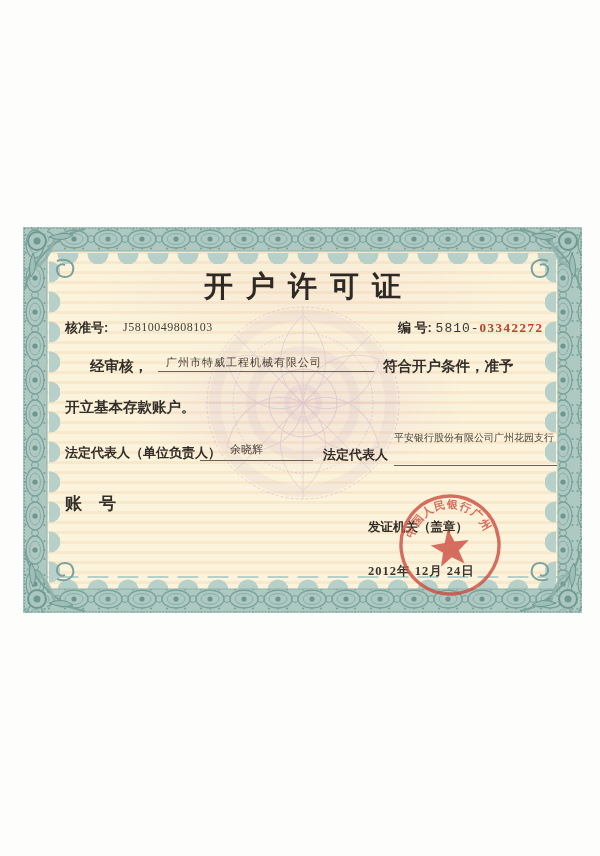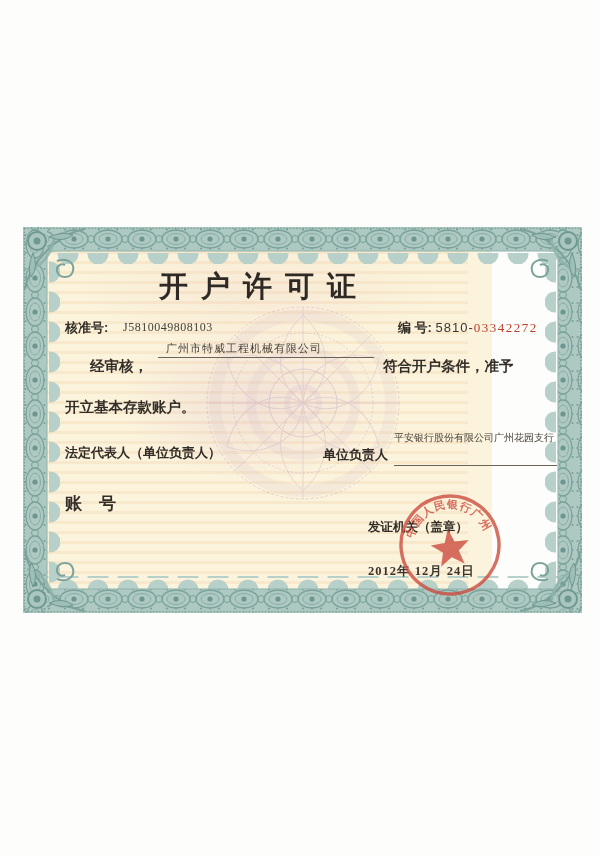--- a/index.html
+++ b/index.html
@@ -1,19 +1,19 @@
 <!DOCTYPE html>
 <html><head>
 <meta charset="utf-8">
 <style>
   * { margin:0; padding:0; box-sizing:border-box; }
   body { width:600px; height:856px; background:#fdfdfb; font-family:"Liberation Sans", sans-serif; overflow:hidden; }
   .page { position:relative; width:600px; height:856px; background:#fdfdfb; }
 
-  .certificate { position:absolute; left:23px; top:227px; width:469px; height:386px; background:#fbf3dc;border-radius:12px; }
+  .certificate { position:absolute; left:23px; top:227px; width:559px; height:386px; background:#fbf3dc;border-radius:12px; }
 
   .texture-rows { position:absolute; inset:24px; background:repeating-linear-gradient(180deg, rgba(226,158,94,0.13) 0 3px, rgba(226,158,94,0) 3px 10px); pointer-events:none; }
   .texture-tint { position:absolute; inset:24px;
      background: radial-gradient(ellipse 45% 32% at 50% 45%, rgba(203,158,196,0.20), rgba(203,158,196,0) 72%),
                  radial-gradient(ellipse 60% 22% at 50% 12%, rgba(224,168,168,0.12), rgba(224,168,168,0) 70%);
      pointer-events:none; }
 
   .rosette { position:absolute; left:177px; top:73px; opacity:0.42; pointer-events:none; }
   .border-svg { position:absolute; left:0; top:0; pointer-events:none; }
 
@@ -21,25 +21,25 @@
   .lbl { font-weight:700; color:#332d27; }
   .serif { font-family:"Liberation Serif", serif; }
 
   .title { position:absolute; top:40px; left:0; width:100%; text-align:center;
            font-family:"Liberation Serif", serif; font-weight:700; font-size:29px;
            letter-spacing:13px; padding-left:13px; color:#2e2925; }
 
   .row1-approval-lbl { left:42px; top:92px; font-size:13px; }
   .row1-approval-val { left:100px; top:93px; font-size:12px; letter-spacing:0.5px; color:#453f38; }
   .row1-serial { left:375px; top:92px; font-size:13px; }
-  .row1-serial .num { color:#c23c26; font-family:"Liberation Serif", serif; letter-spacing:1.5px; font-weight:400; }
-  .row1-serial .pre { font-family:Liberation Sans, sans-serif; color:#3b352f; letter-spacing:1px;margin-top:16px; }
+  .row1-serial .num { color:#c23c26; font-family:"Liberation Serif", serif; letter-spacing:1.5px; font-weight:700; }
+  .row1-serial .pre { font-family:Liberation Mono, monospace; color:#3b352f; letter-spacing:1px;margin-top:16px; }
 
   .row2-prefix { left:67px; top:130px; font-size:14.5px; }
-  .company-line { position:absolute; left:135px; top:114px; width:216px; height:17px;
+  .company-line { position:absolute; left:135px; top:128px; width:216px; height:17px;
                   border-bottom:1px solid #6b6259; font-size:11px; color:#4a4238;
                   font-family:Liberation Serif, serif; letter-spacing:1px; text-indent:8px; }
   .row2-suffix { left:360px; top:130px; font-size:14.5px; }
   .row3 { left:42px; top:171px; font-size:14.5px; }
 
   .row4-lbl { left:42px; top:217px; font-size:13px; }
   .rep-line { position:absolute; left:177px; top:215px; width:113px; height:19px;
               border-bottom:1px solid #6b6259; font-size:11px; color:#4a4238;
               font-family:"Liberation Serif", serif; text-indent:30px; }
   .bank-lbl { left:300px; top:219px; font-size:13px; }
@@ -169,21 +169,22 @@
       <span class="lbl">编 号:</span>
       <span class="pre">5810-</span><span class="num">03342272</span>
     </span>
 
     <span class="txt lbl row2-prefix">经审核，</span>
     <span class="company-line">广州市特威工程机械有限公司</span>
     <span class="txt lbl row2-suffix">符合开户条件，准予</span>
     <span class="txt lbl row3">开立基本存款账户。</span>
 
     <span class="txt lbl row4-lbl">法定代表人（单位负责人）</span>
-    <span class="txt lbl bank-lbl">单位负责人</span>
+    <span class="rep-line">余晓辉</span>
+    <span class="txt lbl bank-lbl">法定代表人</span>
     <span class="bank-line">平安银行股份有限公司广州花园支行</span>
 
     <span class="txt lbl row5-lbl">账　号</span>
 
     <span class="txt lbl issuer-lbl">发证机关（盖章）</span>
     <span class="txt issue-date">2012年 12月 24日</span>
 
     <svg class="seal-svg" width="116" height="116" viewBox="0 0 116 116">
       <g transform="rotate(-8 58 58)">
         <circle cx="58" cy="58" r="49" fill="none" stroke="#cc4a3c" stroke-width="3.4"></circle>

